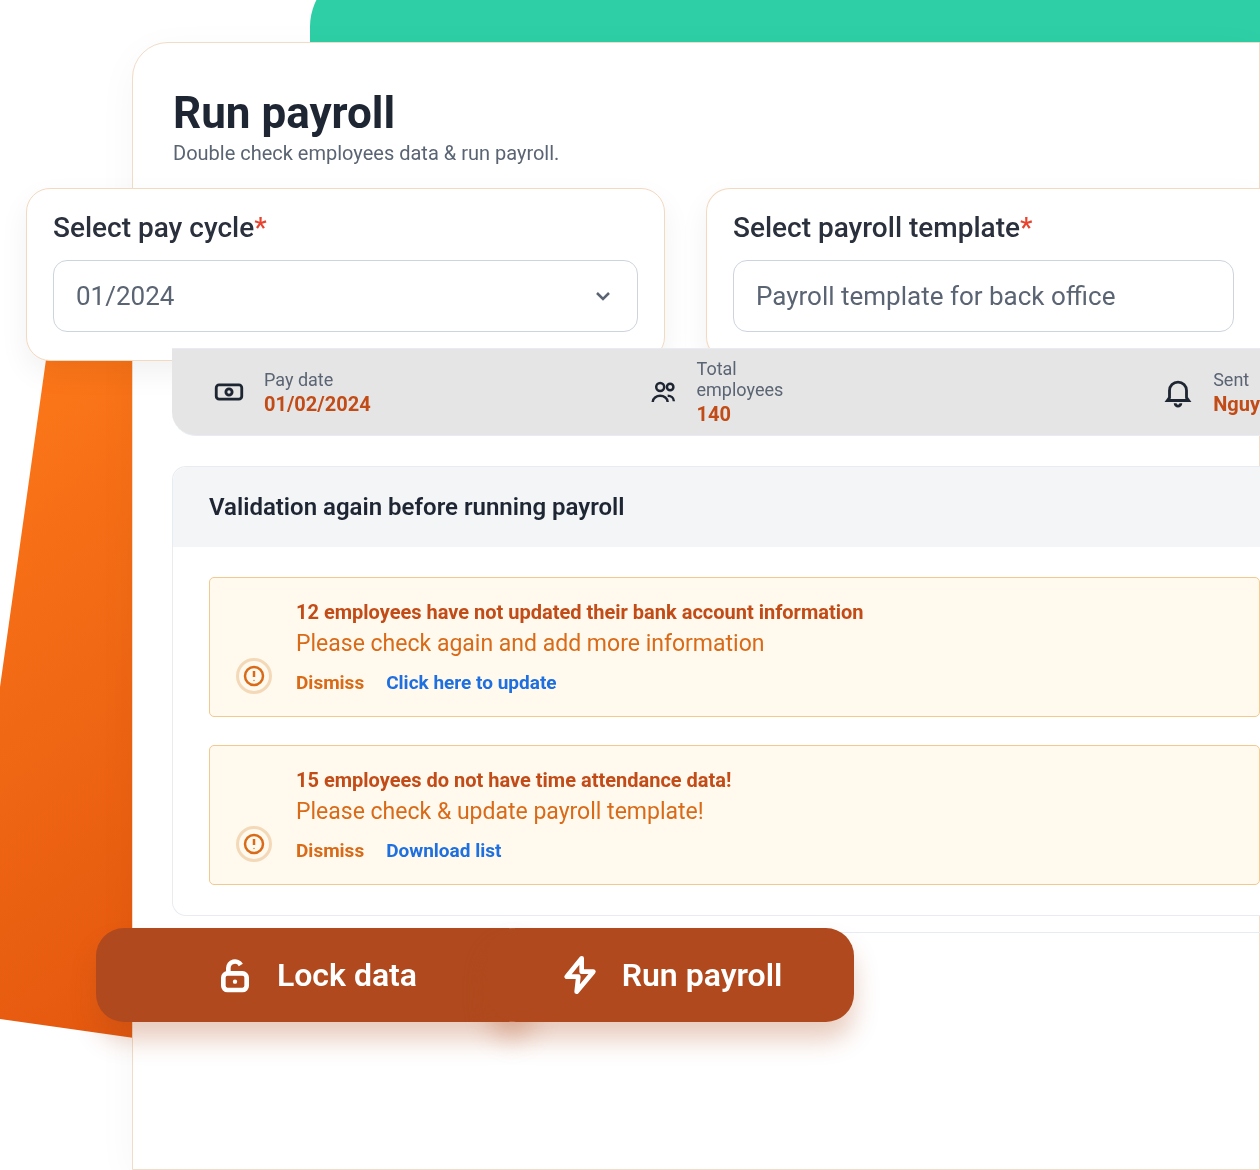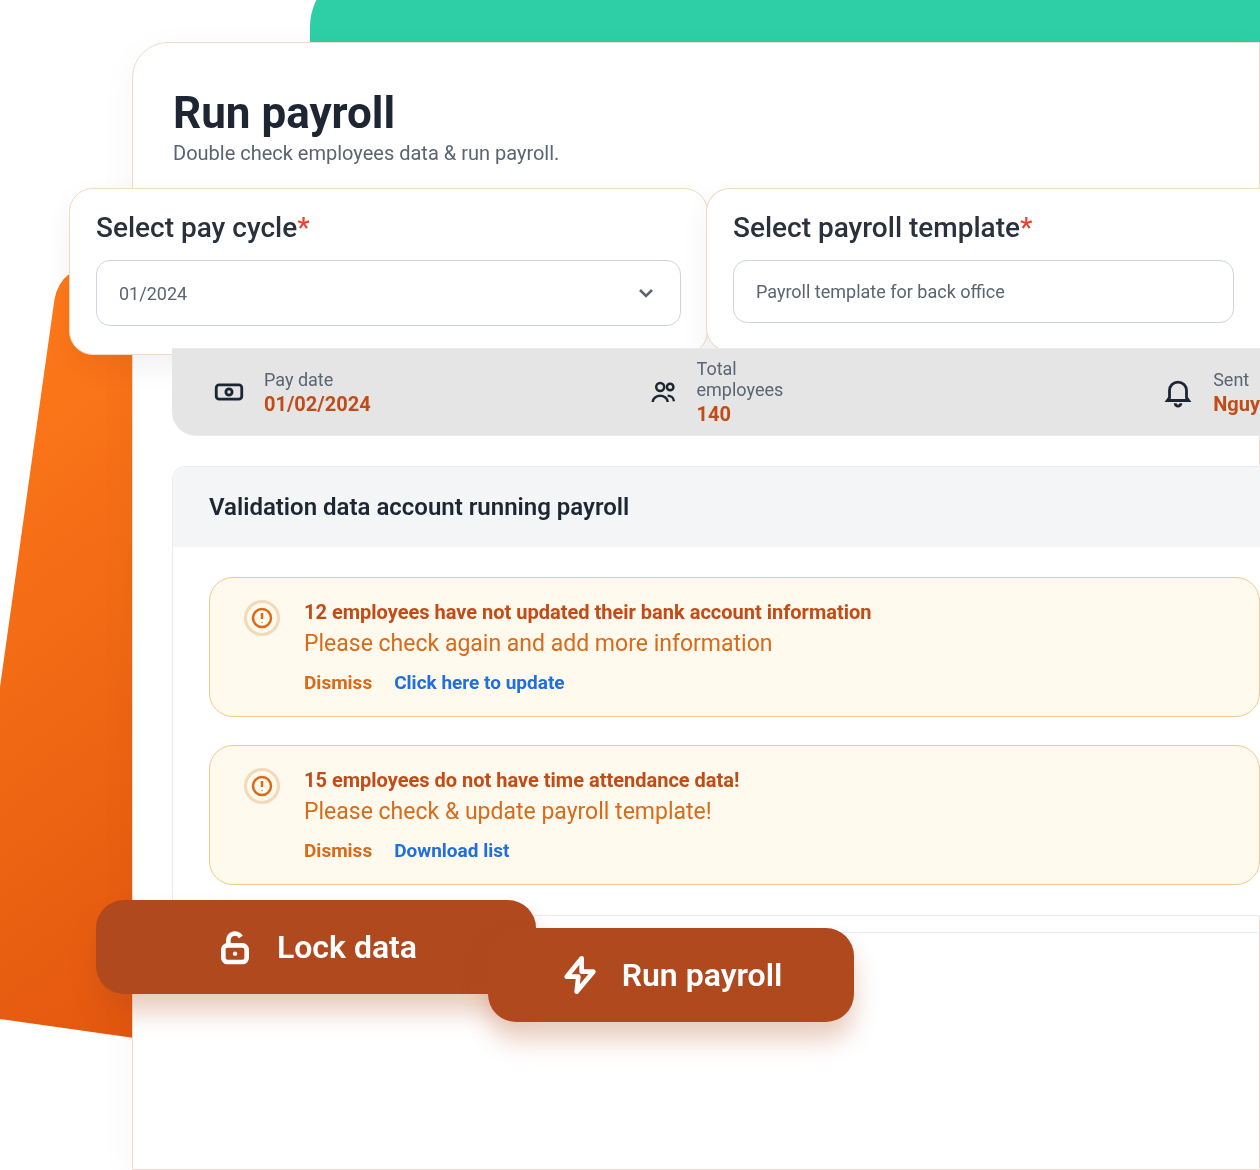--- a/index.html
+++ b/index.html
@@ -47,41 +47,41 @@
   }
 
   .float-card {
     position: absolute;
     background: #fff;
     border: 1.5px solid #F3D9C0;
     border-radius: 24px;
     padding: 22px 26px 28px 26px;
     box-shadow: 0 12px 30px rgba(0,0,0,0.06);
   }
-  .float-card-left { top: 188px; left: 26px; width: 639px; margin-left: 43px; }
+  .float-card-left { top: 188px; left: 26px; width: 639px; }
   .float-card-right { top: 188px; left: 706px; right: 0; border-radius: 24px 0 0 24px; border-right: none; }
 
   .field-label {
     font-size: 28px;
     font-weight: 500;
     color: #2A303C;
   }
   .field-label .req { color: #E8432E; }
   .select-box {
     margin-top: 16px;
     border: 1.5px solid #CDD4DF;
     border-radius: 14px;
     padding: 20px 22px;
     display: flex;
     align-items: center;
     justify-content: space-between;
     cursor: pointer;
   }
   .select-value {
-    font-size: 18px;
+    font-size: 26px;
     color: #5A6473;
   }
   .chev {
     width: 24px; height: 24px;
     stroke: #5A6473; stroke-width: 2.5; fill: none;
   }
 
   .info-strip {
     position: absolute;
     top: 348px; left: 172px; right: 0;
@@ -114,26 +114,27 @@
     padding: 26px 36px;
     font-size: 24px;
     font-weight: 600;
     color: #1F2633;
   }
   .validation-body { padding: 30px 0 30px 36px; }
 
   .alert-card {
     border: 1.5px solid #F2C98F;
     background: #FFF9EE;
-    border-radius: 24px;
-    padding: 22px 32px;
+    border-radius: 5px;
+    padding: 22px 24px;
     display: flex;
     gap: 22px;
     margin-bottom: 28px;
     margin-right: 0;
+    align-items: flex-end;
   }
   .alert-card:last-child { margin-bottom: 0; }
   .alert-icon-wrap {
     flex: 0 0 40px; display: flex; align-items: flex-start; justify-content: center;
   }
   .alert-icon-ring {
     width: 36px; height: 36px; border-radius: 50%;
     border: 3px solid #F4D9B8;
     display: flex; align-items: center; justify-content: center;
   }
@@ -162,21 +163,21 @@
     display: flex;
     align-items: center;
     justify-content: center;
     gap: 22px;
     color: #fff;
     font-size: 32px;
     font-weight: 600;
     box-shadow: 0 18px 24px rgba(176,74,30,0.28);
     cursor: pointer;
   }
-  .big-btn-lock { top: 900px; left: 96px; width: 440px; }
+  .big-btn-lock { top: 928px; left: 96px; width: 440px; }
   .big-btn-run  { top: 928px; left: 488px; width: 366px; }
   .btn-icon { width: 40px; height: 40px; stroke: #fff; stroke-width: 2.8; fill: none; }
 
   .info-spacer1 { width: 200px; }
   .info-spacer2 { width: 280px; }
 </style>
 </head>
 <body>
 
 <div class="stage">
@@ -241,21 +242,21 @@
           <path d="M10 20a2 2 0 0 0 4 0"></path>
       </svg>
       <div class="info-text">
         <div class="lbl">Sent</div>
         <div class="val">Nguy</div>
       </div>
     </div>
   </div>
 
   <div class="validation-panel">
-    <div class="validation-header">Validation data account running payroll</div>
+    <div class="validation-header">Validation again before running payroll</div>
     <div class="validation-body">
 
       <div class="alert-card">
         <div class="alert-icon-wrap">
           <div class="alert-icon-ring">
             <svg class="alert-icon-inner" viewBox="0 0 24 24">
               <circle cx="12" cy="12" r="9"></circle>
                 <line x1="12" y1="7" x2="12" y2="13"></line>
                 <circle cx="12" cy="16.5" r="0.7" fill="#D96A18" stroke="none"></circle>
             </svg>

